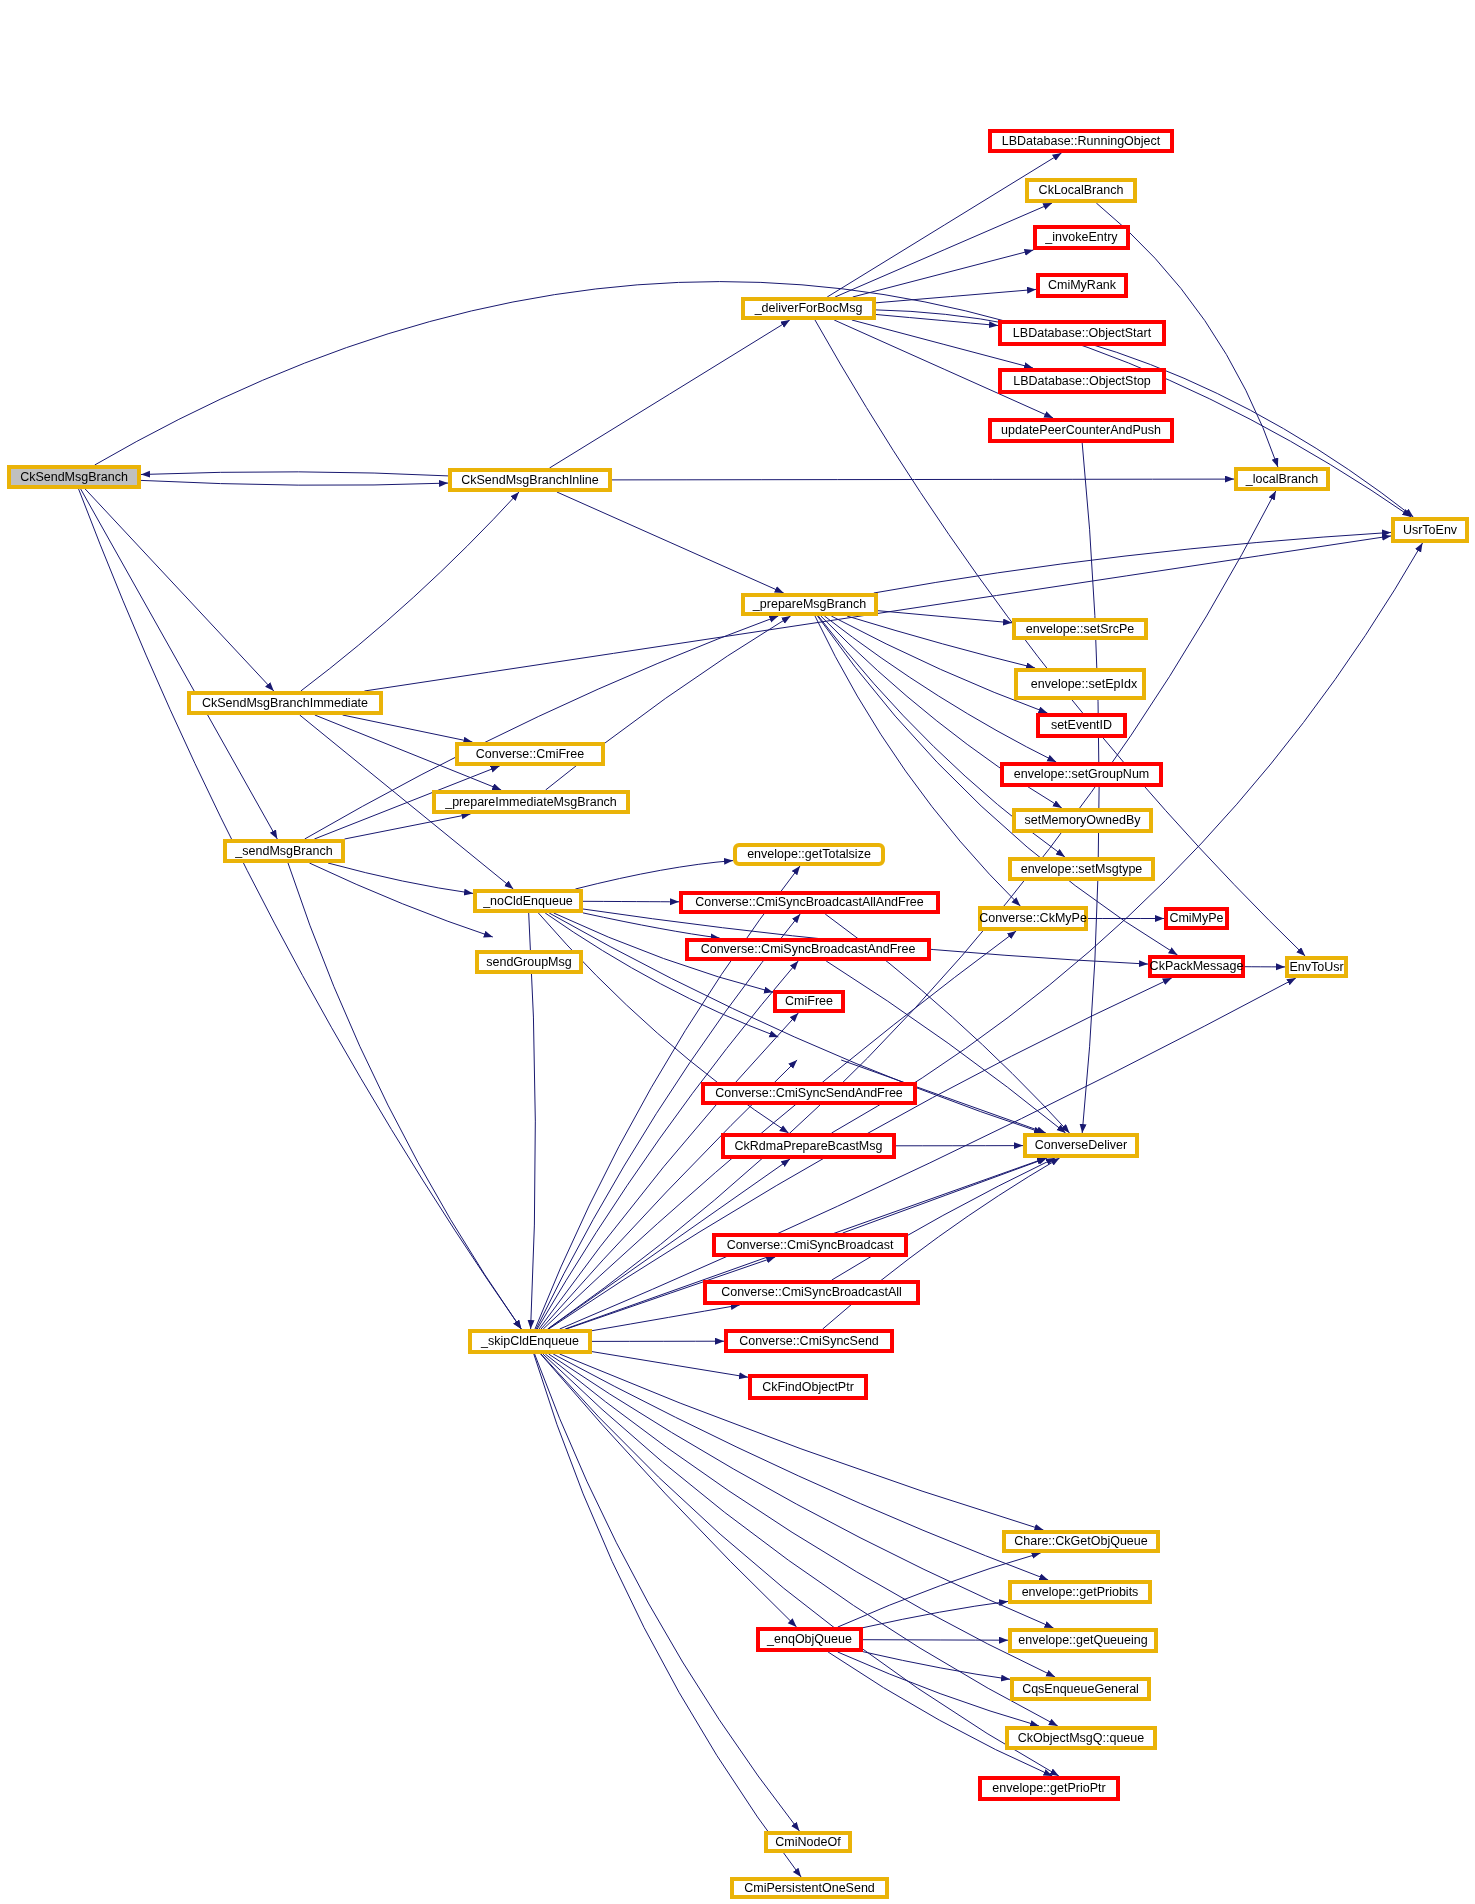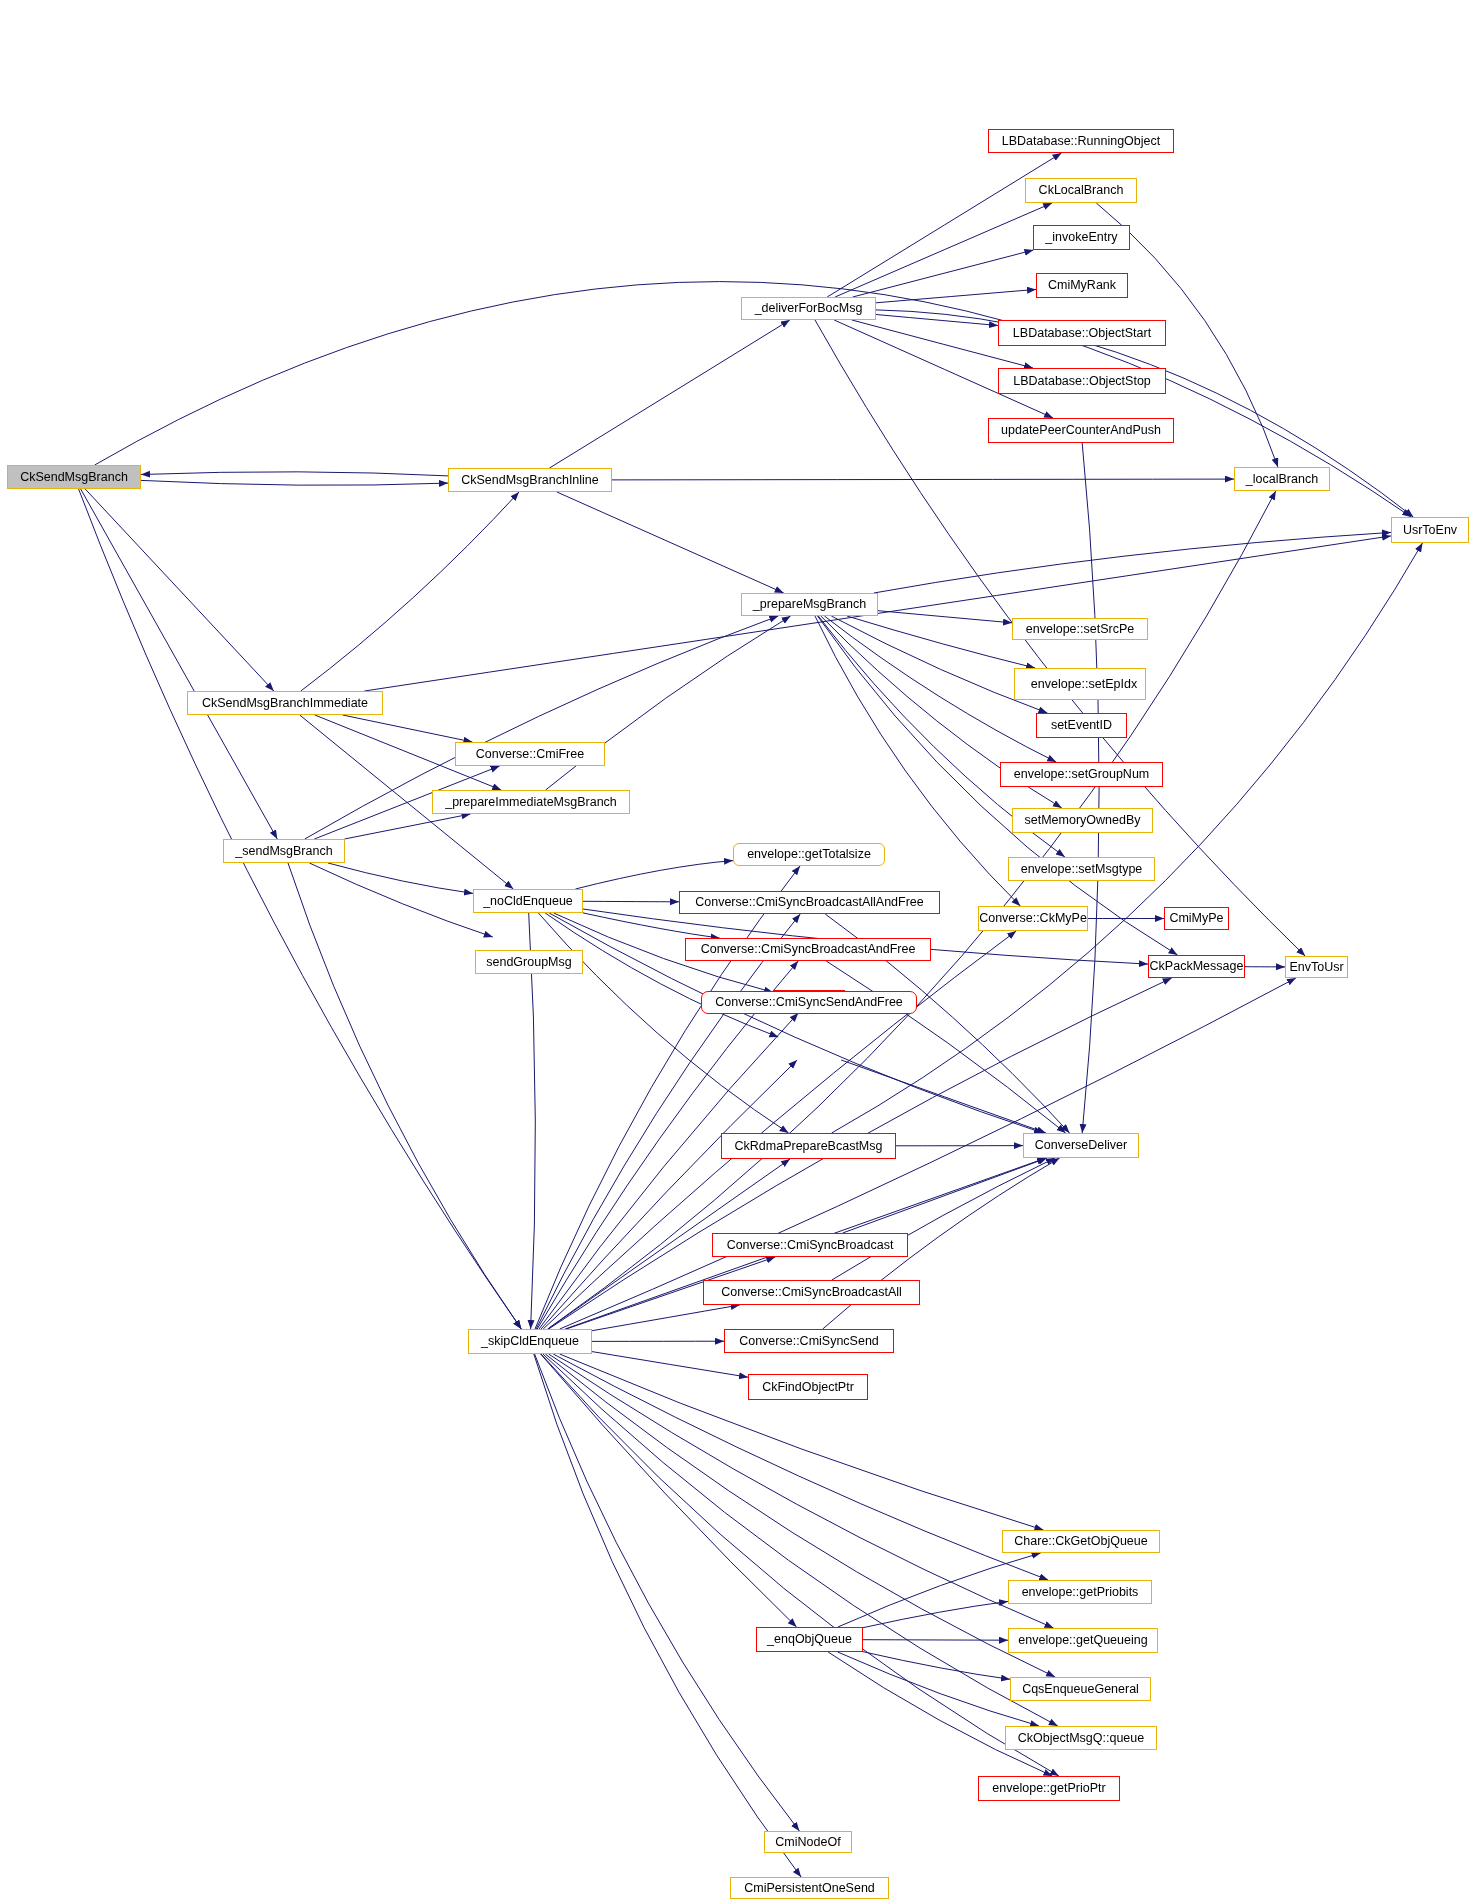--- a/index.html
+++ b/index.html
@@ -6,21 +6,21 @@
   #graph{
     position:relative;
     width:1475px;height:1904px;
     background:#ffffff;
     font-family:"Liberation Sans", sans-serif;
   }
   #edges{position:absolute;left:0;top:0;pointer-events:none;}
   .node{
     position:absolute;
     box-sizing:border-box;
-    border:1px solid #eab308;
+    border:4px solid #eab308;
     background:#ffffff;
     display:flex;align-items:center;justify-content:center;
     font-size:12.5px;line-height:1;color:#000000;
     white-space:nowrap;
     cursor:pointer;
   }
   .node.red{border-color:#ff0000;}
   .node.root{background:#c0c0c0;cursor:default;}
 </style>
 </head>
@@ -162,21 +162,21 @@
     </div>
     <div class="node red" style="left: 679px; top: 891px; width: 261px; height: 23px;">
       <span>Converse::CmiSyncBroadcastAllAndFree</span>
     </div>
     <div class="node red" style="left: 685px; top: 938px; width: 246px; height: 23px;">
       <span>Converse::CmiSyncBroadcastAndFree</span>
     </div>
     <div class="node red" style="left: 773px; top: 990px; width: 72px; height: 23px;">
       <span>CmiFree</span>
     </div>
-    <div class="node red" style="left: 701px; top: 991px; width: 216px; height: 23px; border-radius: 7px;">
+    <div class="node red" style="left: 701px; top: 1082px; width: 216px; height: 23px;">
       <span>Converse::CmiSyncSendAndFree</span>
     </div>
     <div class="node red" style="left: 721px; top: 1133px; width: 175px; height: 26px;">
       <span>CkRdmaPrepareBcastMsg</span>
     </div>
     <div class="node red" style="left: 712px; top: 1233px; width: 196px; height: 24px;">
       <span>Converse::CmiSyncBroadcast</span>
     </div>
     <div class="node red" style="left: 703px; top: 1280px; width: 217px; height: 25px;">
       <span>Converse::CmiSyncBroadcastAll</span>

